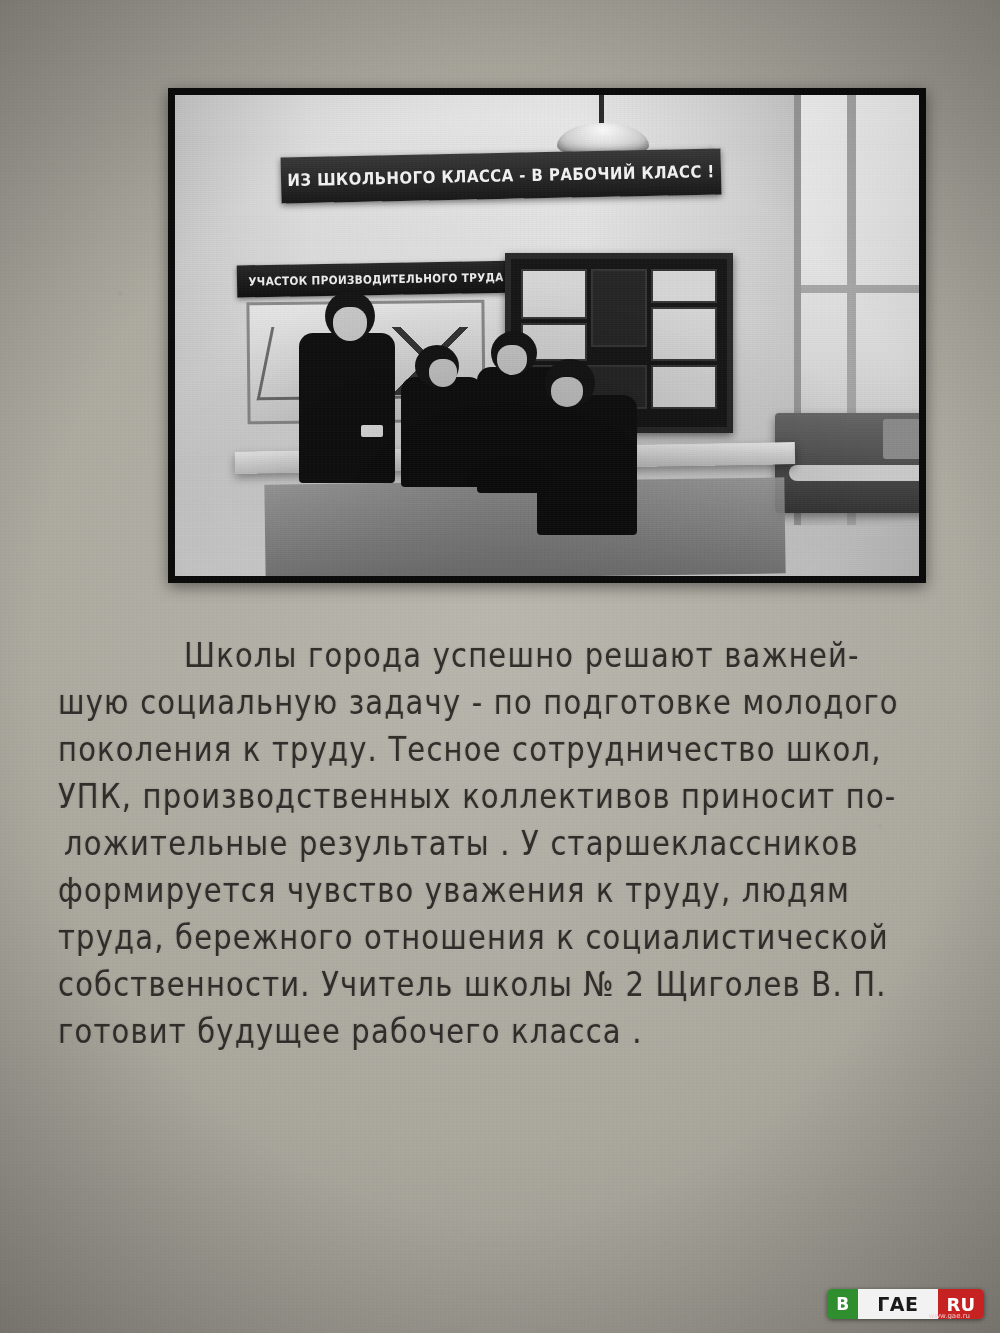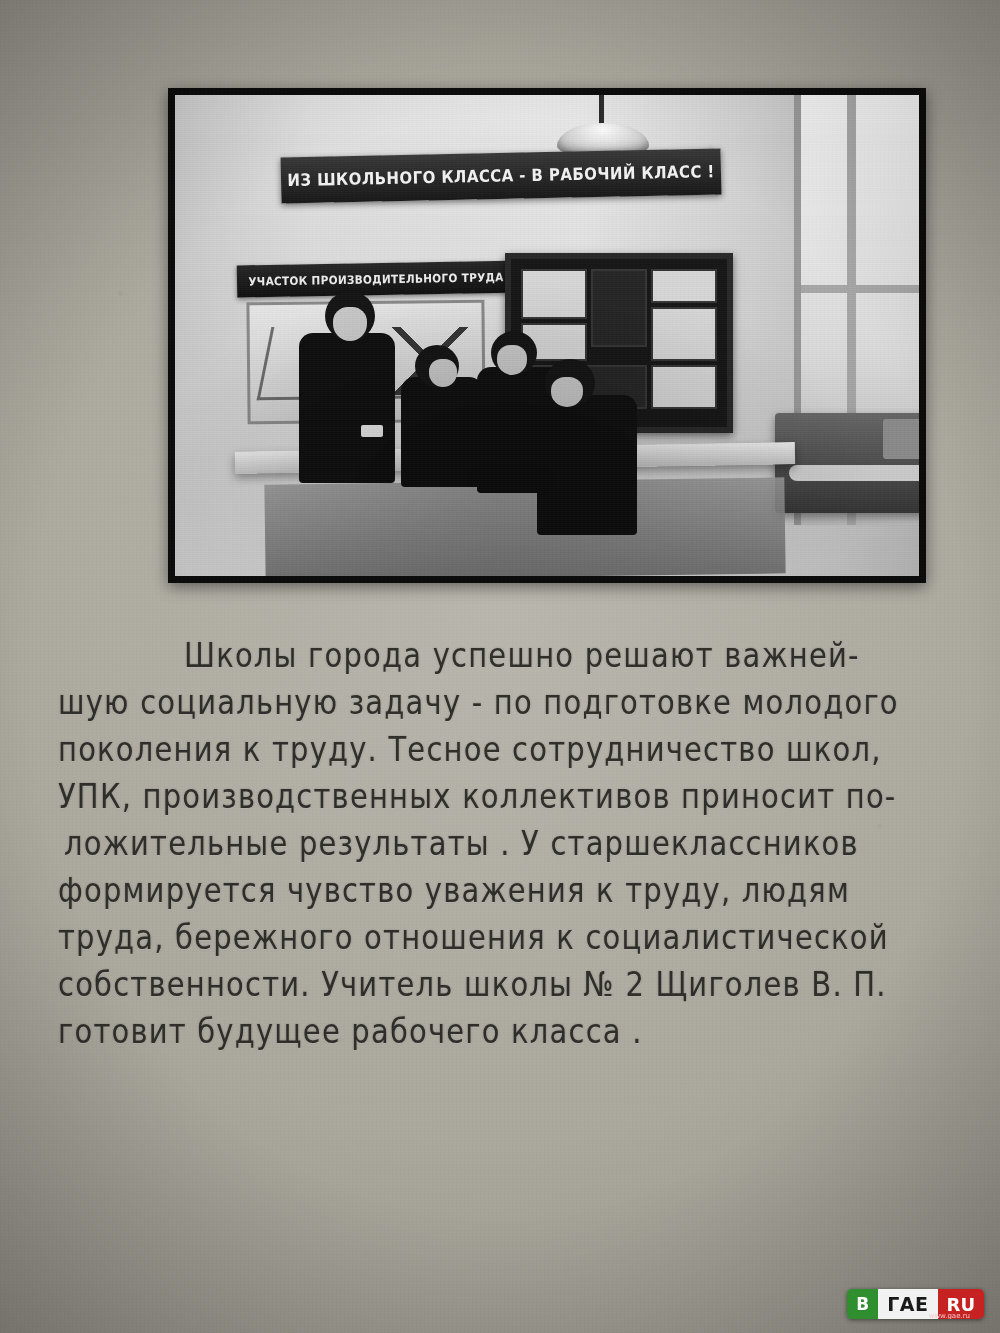--- a/index.html
+++ b/index.html
@@ -286,21 +286,21 @@
     font-size: 17px;
     padding: 0 9px;
     height: 100%;
     display: flex; align-items: center;
   }
   #watermark .wm-mid {
     background: #f2f2f2;
     color: #1a1a1a;
     font-weight: bold;
     font-size: 19px;
-    padding: 0 9px;
+    padding: 0 19px;
     height: 100%;
     display: flex; align-items: center;
     letter-spacing: .5px;
   }
   #watermark .wm-ru {
     background: #c62222;
     color: #fff;
     font-weight: bold;
     font-size: 18px;
     padding: 0 9px;

